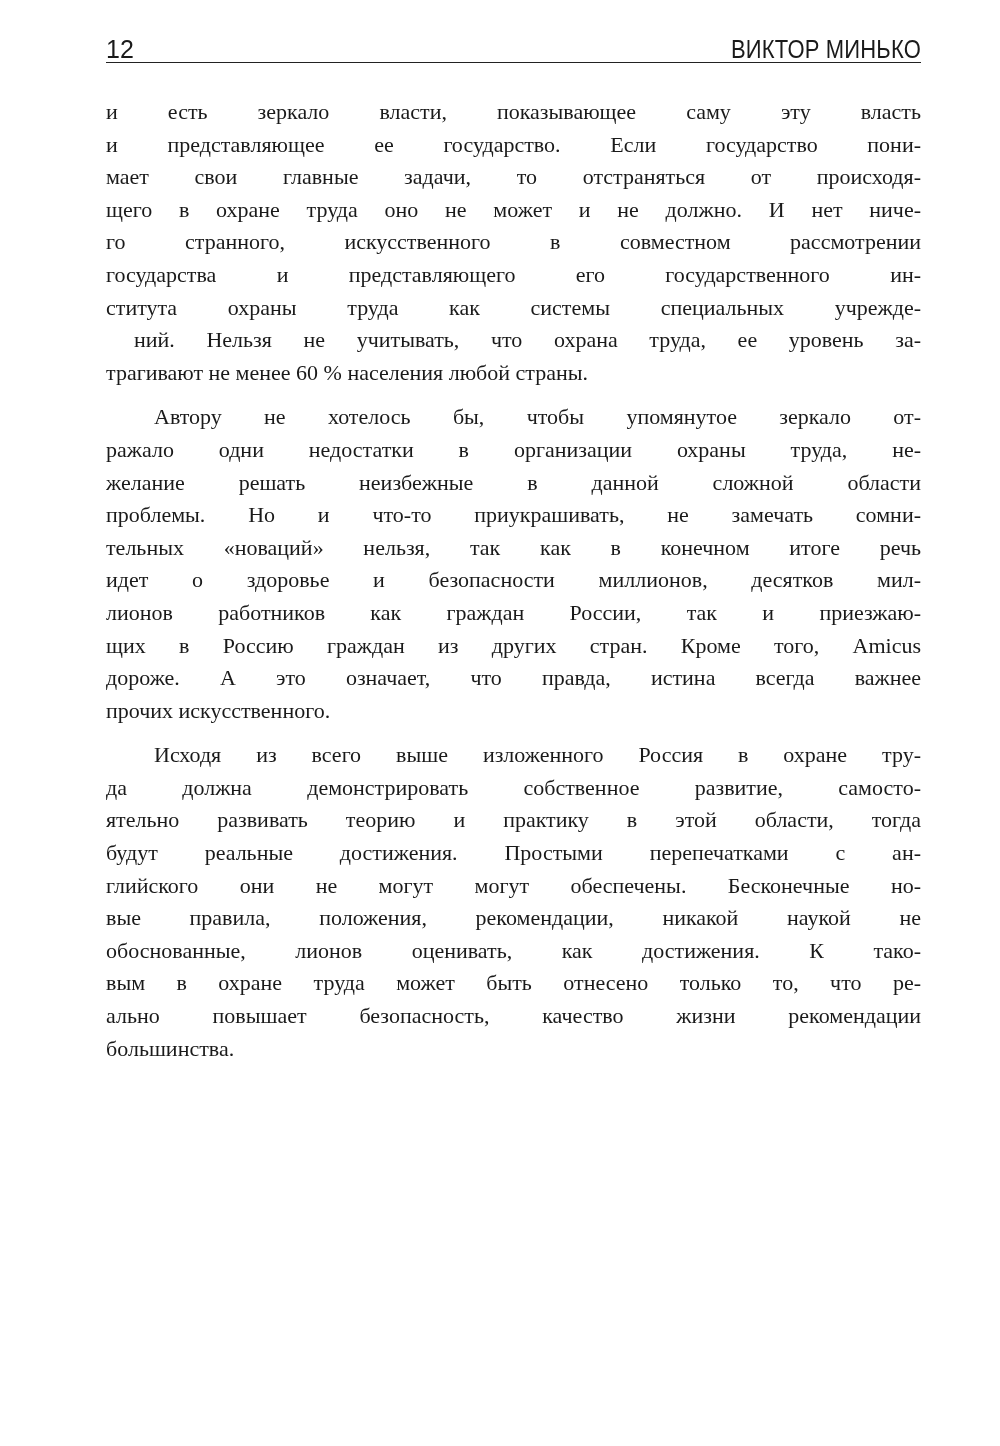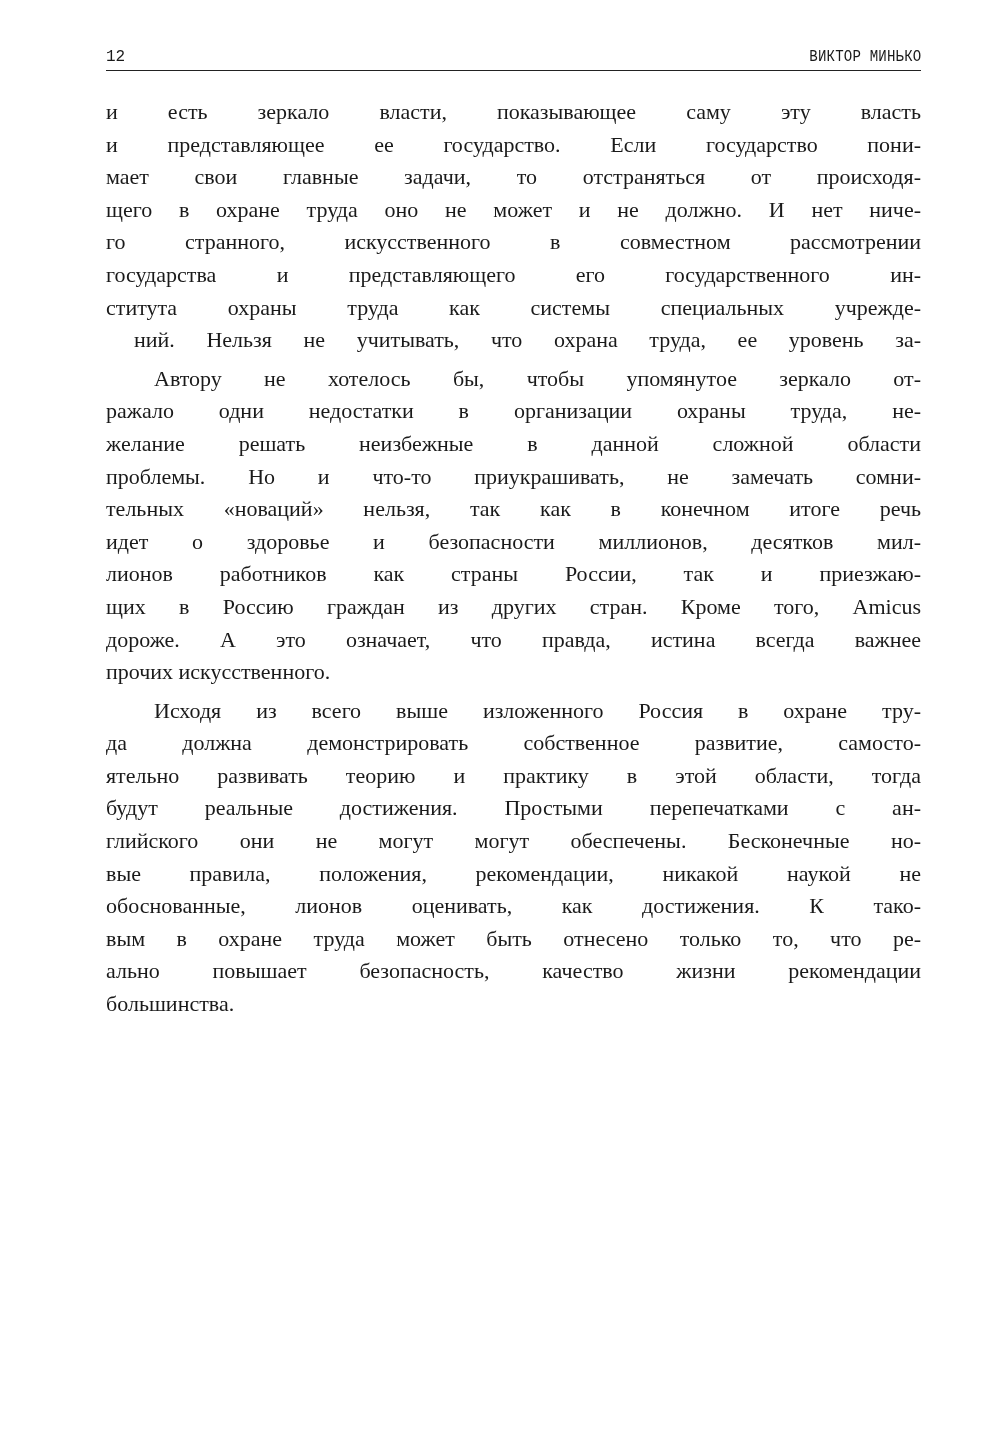--- a/index.html
+++ b/index.html
@@ -15,27 +15,27 @@
       color: #1a1a1a;
     }
     .page {
       position: absolute;
       left: 106px;
       top: 0;
       width: 815px;
     }
     .running-head {
       position: absolute;
-      top: 44px;
+      top: 36px;
       left: 0;
       width: 815px;
       height: 26px;
       border-bottom: 1.5px solid #222;
-      font-family: Liberation Mono, monospace;
-      font-size: 16px;
+      font-family: Liberation Sans, sans-serif;
+      font-size: 25px;
       line-height: 26px;
     }
     .page-number {
       position: absolute;
       left: 0;
       top: 0;
     }
     .author {
       position: absolute;
       right: 0;
@@ -51,21 +51,21 @@
       width: 815px;
       font-family: "Liberation Serif", serif;
       font-size: 22px;
       line-height: 32.6px;
       color: #1a1a1a;
     }
     .para {
       margin: 0;
     }
     .para + .para {
-      margin-top: 6px;
+      margin-top: 12px;
     }
     .line {
       display: block;
       text-align: justify;
       text-align-last: justify;
       white-space: nowrap;
       height: 32.6px;
       overflow: visible;
     }
     .line.last {
@@ -88,30 +88,31 @@
 
     <p class="para">
       <span class="line" style="white-space: normal; overflow: hidden;">и есть зеркало власти, показывающее саму эту власть</span>
       <span class="line" style="white-space: normal; overflow: hidden;">и представляющее ее государство. Если государство пони-</span>
       <span class="line" style="white-space: normal; overflow: hidden;">мает свои главные задачи, то отстраняться от происходя-</span>
       <span class="line" style="white-space: normal; overflow: hidden;">щего в охране труда оно не может и не должно. И нет ниче-</span>
       <span class="line" style="white-space: normal; overflow: hidden;">го странного, искусственного в совместном рассмотрении</span>
       <span class="line" style="white-space: normal; overflow: hidden;">государства и представляющего его государственного ин-</span>
       <span class="line" style="white-space: normal; overflow: hidden;">ститута охраны труда как системы специальных учрежде-</span>
       <span class="line" style="white-space: normal; overflow: hidden; margin-left: 28px;">ний. Нельзя не учитывать, что охрана труда, ее уровень за-</span>
+      <span class="line last" style="white-space: normal; overflow: hidden;">трагивают не менее 60 % населения любой страны.</span>
     </p>
 
     <p class="para">
       <span class="line indent" style="white-space: normal; overflow: hidden;">Автору не хотелось бы, чтобы упомянутое зеркало от-</span>
       <span class="line" style="white-space: normal; overflow: hidden;">ражало одни недостатки в организации охраны труда, не-</span>
       <span class="line" style="white-space: normal; overflow: hidden;">желание решать неизбежные в данной сложной области</span>
       <span class="line" style="white-space: normal; overflow: hidden;">проблемы. Но и что-то приукрашивать, не замечать сомни-</span>
       <span class="line" style="white-space: normal; overflow: hidden;">тельных «новаций» нельзя, так как в конечном итоге речь</span>
       <span class="line" style="white-space: normal; overflow: hidden;">идет о здоровье и безопасности миллионов, десятков мил-</span>
-      <span class="line" style="white-space: normal; overflow: hidden;">лионов работников как страны России, так и приезжаю-</span>
+      <span class="line" style="white-space: normal; overflow: hidden;">лионов работников как граждан России, так и приезжаю-</span>
       <span class="line" style="white-space: normal; overflow: hidden;">щих в Россию граждан из других стран. Кроме того, Amicus</span>
       <span class="line" style="white-space: normal; overflow: hidden;">дороже. А это означает, что правда, истина всегда важнее</span>
       <span class="line last" style="white-space: normal; overflow: hidden;">прочих искусственного.</span>
     </p>
 
     <p class="para">
       <span class="line indent" style="white-space: normal; overflow: hidden;">Исходя из всего выше изложенного Россия в охране тру-</span>
       <span class="line" style="white-space: normal; overflow: hidden;">да должна демонстрировать собственное развитие, самосто-</span>
       <span class="line" style="white-space: normal; overflow: hidden;">ятельно развивать теорию и практику в этой области, тогда</span>
       <span class="line" style="white-space: normal; overflow: hidden;">будут реальные достижения. Простыми перепечатками с ан-</span>

